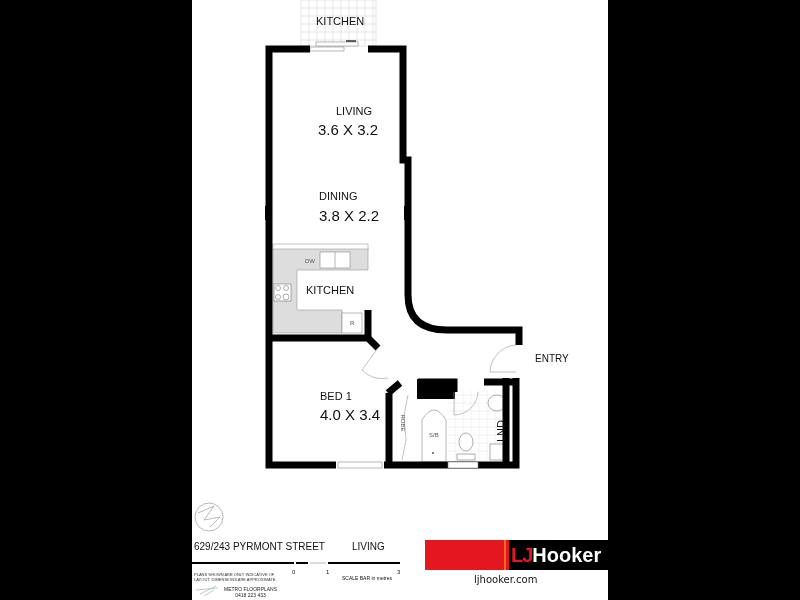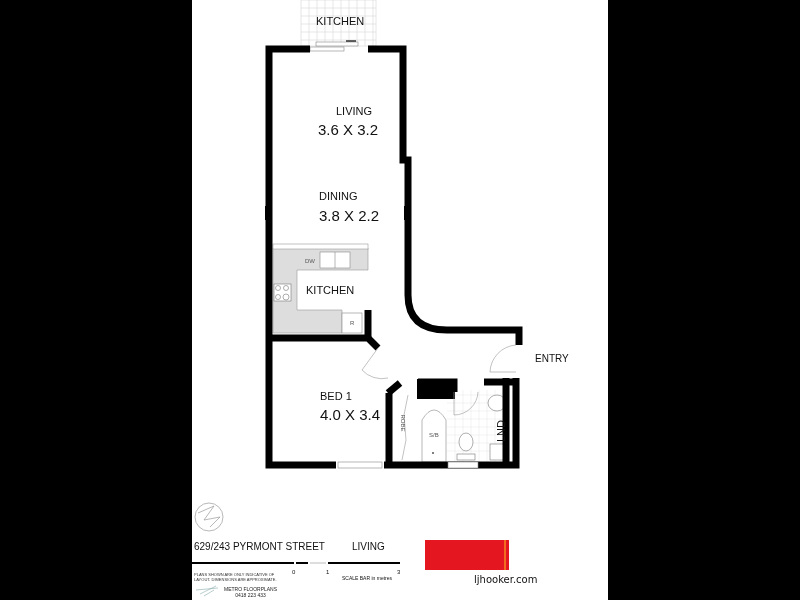--- a/index.html
+++ b/index.html
@@ -136,15 +136,19 @@
   <div class="scale-lbl" style="left:134px;">1</div>
   <div class="scale-lbl" style="left:205px;">3</div>
   <div class="scale-title">SCALE BAR in metres</div>
   <div class="metro">
     <div>METRO FLOORPLANS</div>
     <div>0418 223 433</div>
   </div>
 
   <div class="logo">
     <div class="red"></div>
+    <div class="black">
+      <span class="lj">LJ</span>
+      <span class="hk">Hooker</span>
+    </div>
   </div>
   <div class="logo-url">ljhooker.com</div>
 </div>
 
 </body></html>

